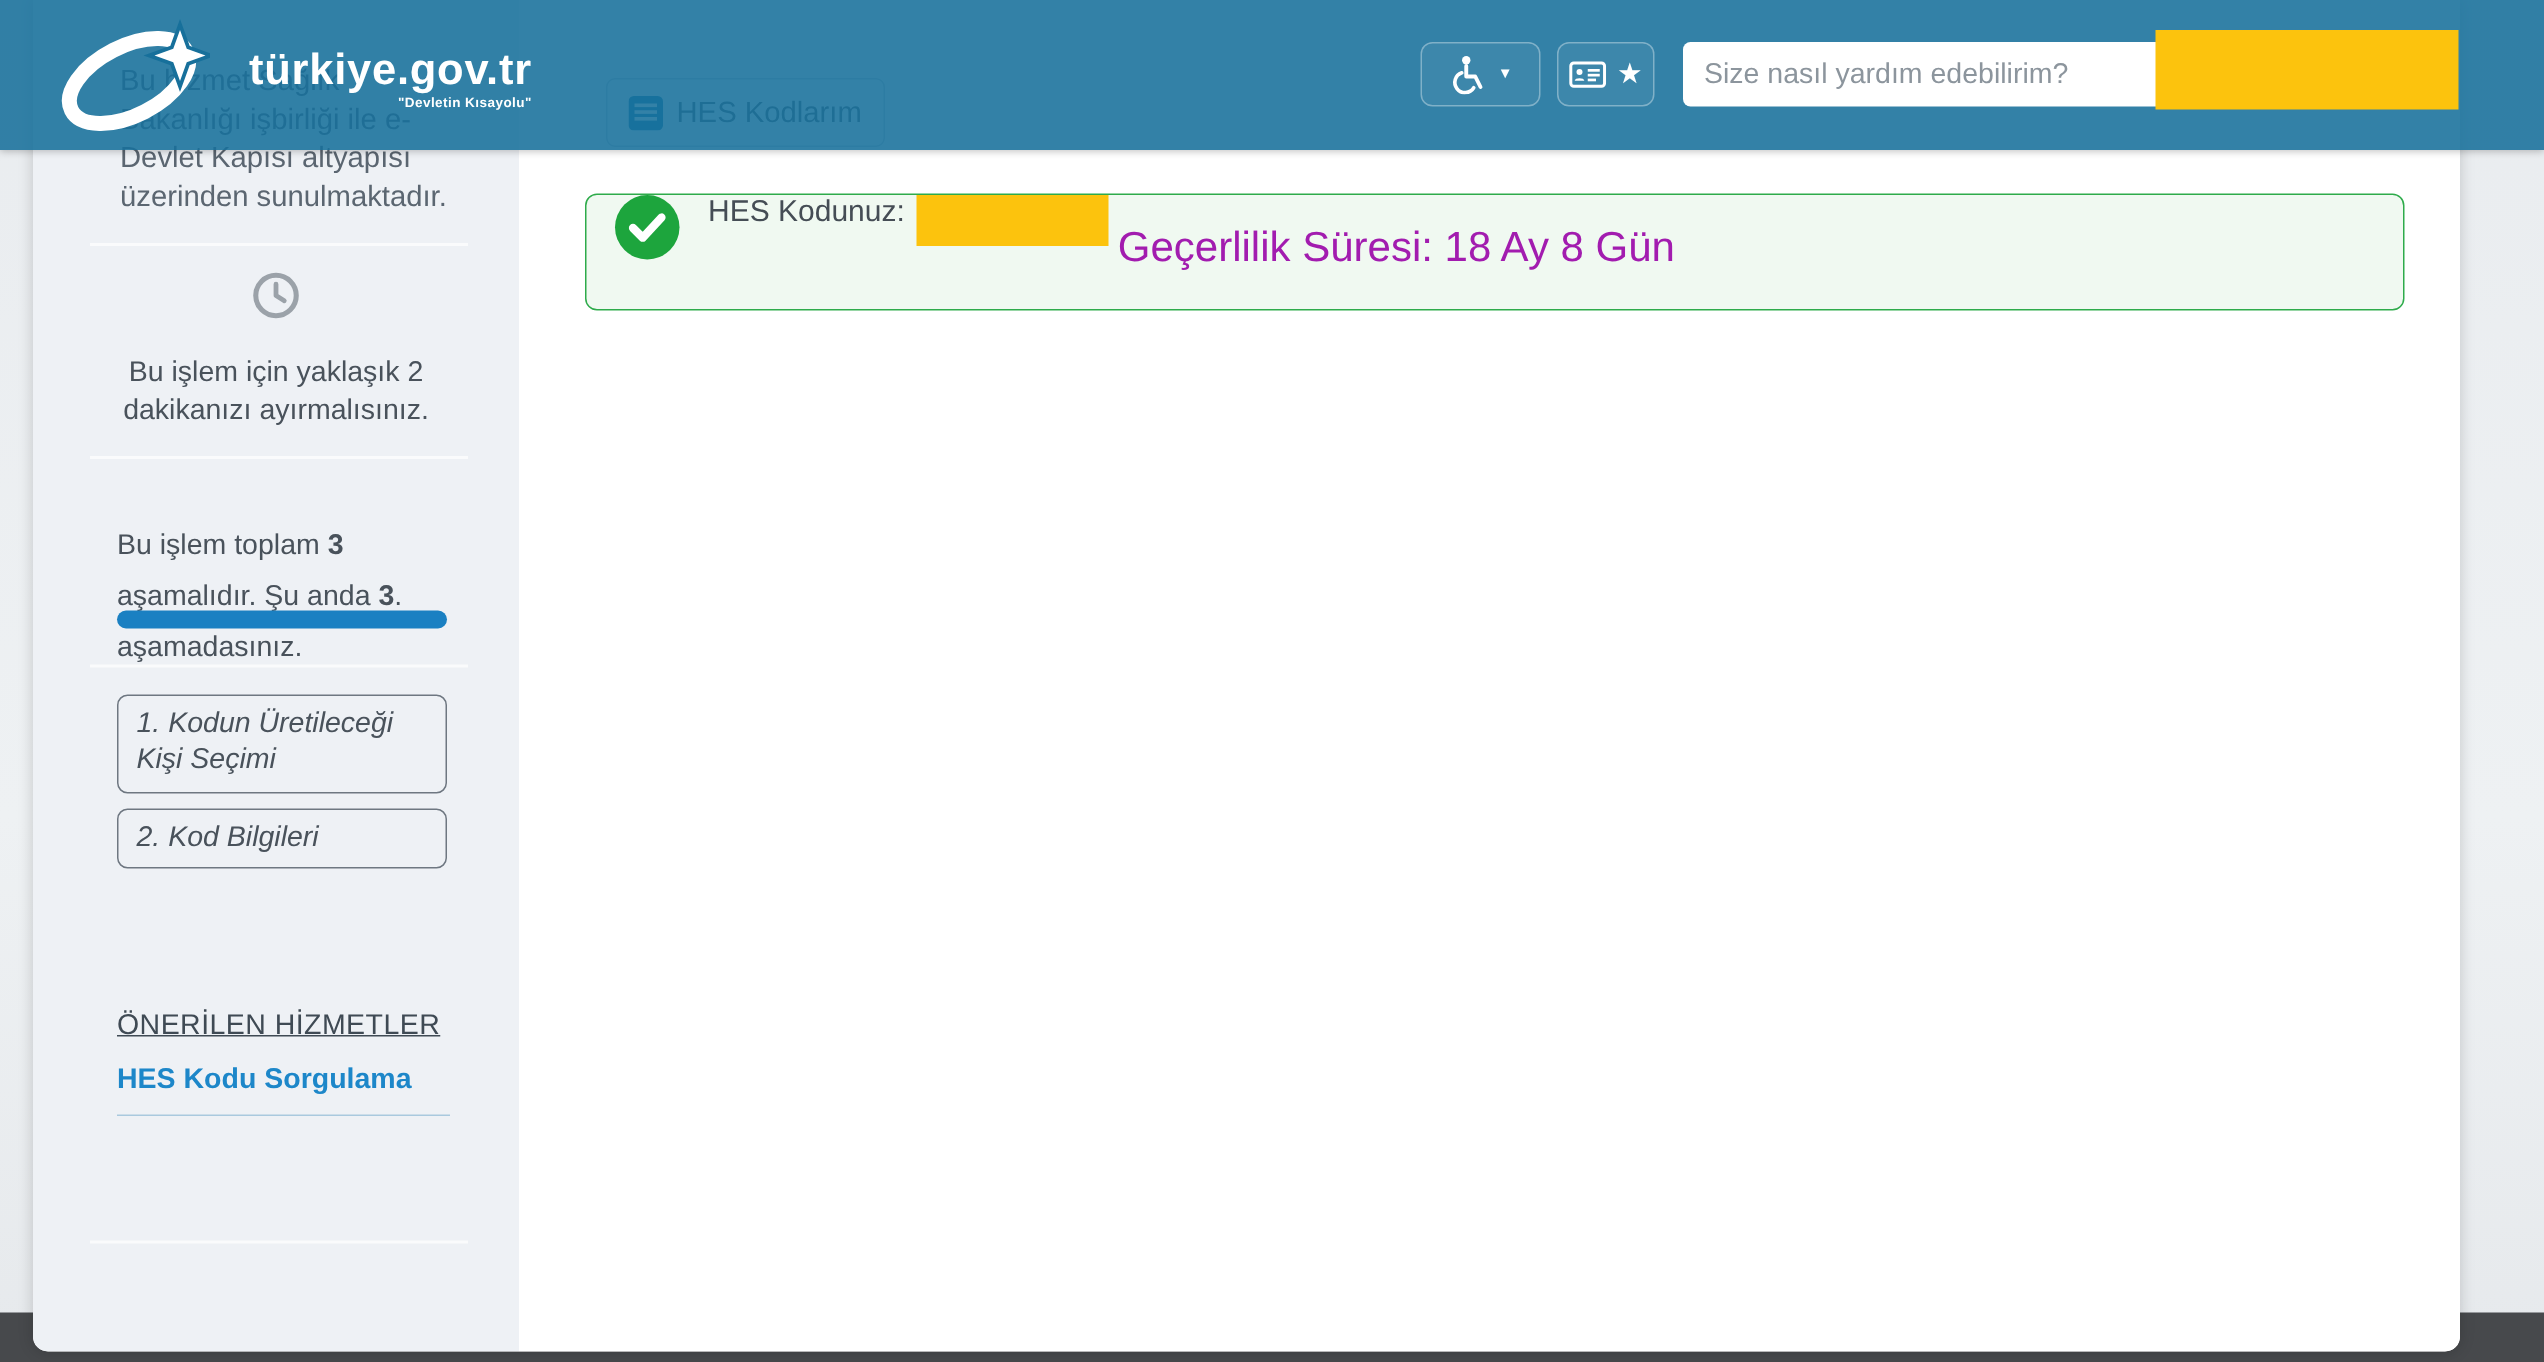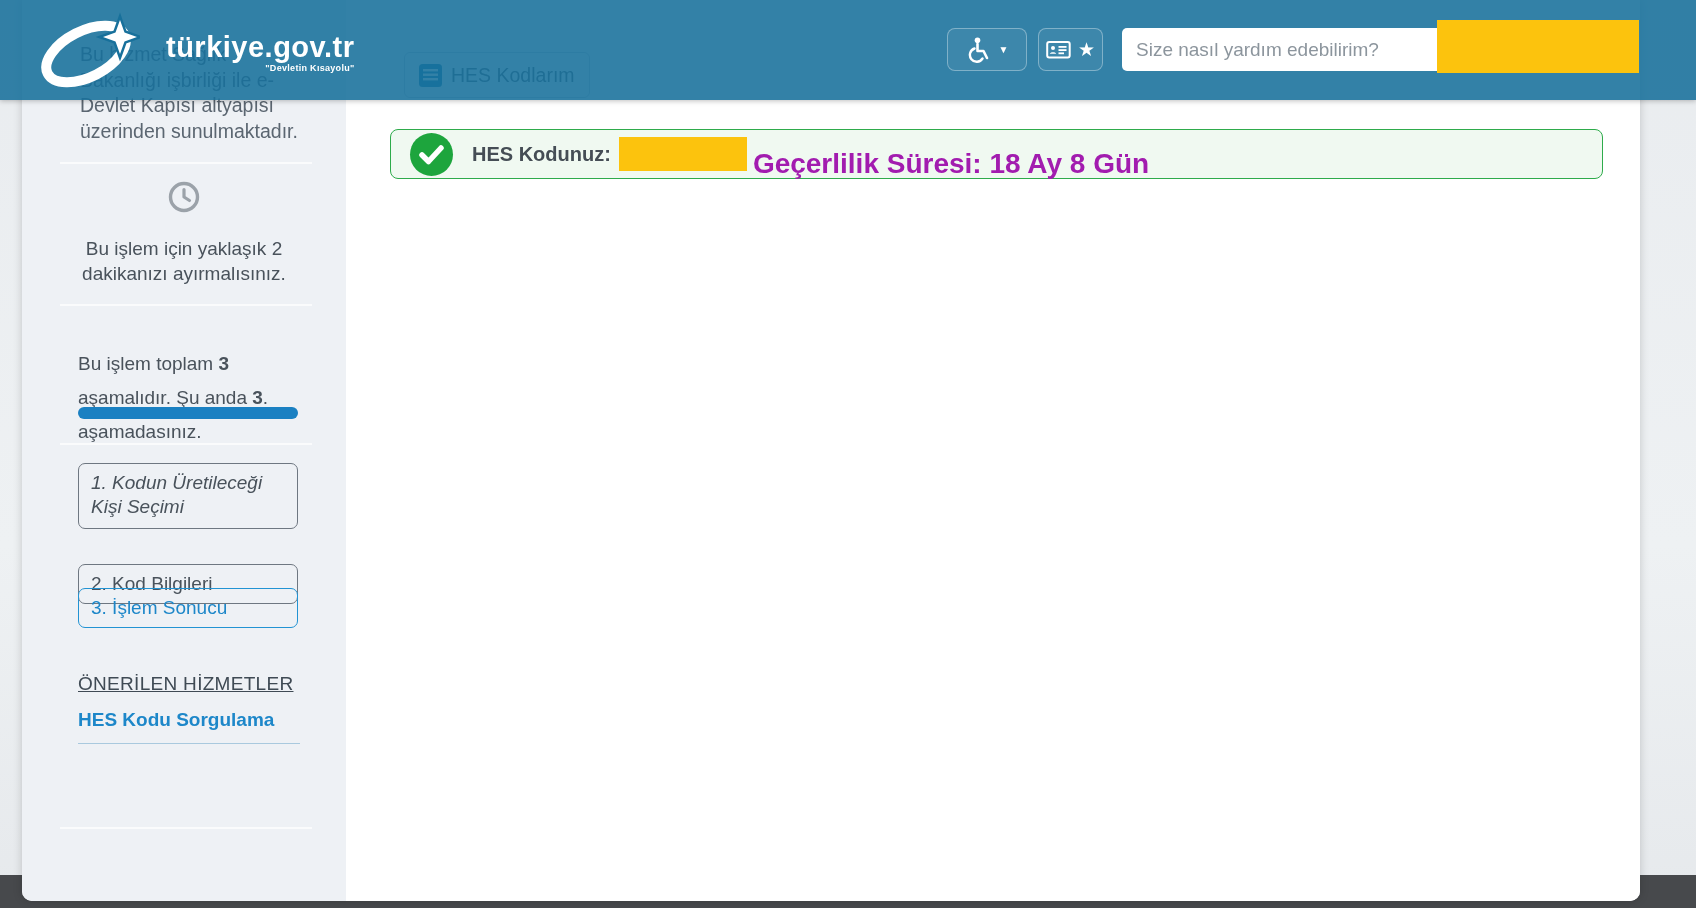--- a/index.html
+++ b/index.html
@@ -32,38 +32,38 @@
     text-align:center; font-size:19px; line-height:24.5px; color:#49525b; }
   .progress-note { position:absolute; left:56px; top:326px; width:224px;
     font-size:19px; line-height:34px; color:#49525b;margin-top:21px; }
   .progress-note b { font-weight:bold; }
   .progress-bar { position:absolute; left:56px; top:407px; width:220px; height:12px;
     border-radius:7px; background:#1a80c2; }
   .step-box { position:absolute; left:56px; width:220px; background:transparent;
     border:1.5px solid #6e7781; border-radius:7px; padding:7px 12px;
     font-size:19px; line-height:24px; color:#49525b; }
   .step-1 { top:463px; min-height:66px;font-style:italic; }
-  .step-2 { top:564px; }
+  .step-2 { top:539px;font-style:italic; }
   .step-3 { top:588px; border-color:#2293d3; color:#1d87c9; }
   .suggested-title { position:absolute; left:56px; top:673px; font-size:19px;
     letter-spacing:.3px; color:#3f4a54;text-decoration:underline; }
   .suggested-link { position:absolute; left:56px; width:222px; font-size:19px; line-height:25px;
     font-weight:bold; color:#1d87c9; text-decoration:none; display:block;
     padding-bottom:11px; border-bottom:1px solid #a9c9de; cursor:pointer; }
   .link-1 { top:707px; }
   .link-2 { top:748px; }
 
   
   .hes-btn { position:absolute; left:58px; top:52px; height:46px;
     display:inline-flex; align-items:center; gap:9px; padding:0 14px;
     background:#fff; border:1px solid #ccd3d9; border-radius:6px; cursor:pointer;
     font-size:19.5px; color:#57606a; }
-  .alert-success { position:absolute; left:44px; top:129px; width:1213px; height:50px;
+  .alert-success { position:absolute; left:44px; top:129px; width:1213px; height:78px;
     background:#f0f9f1; border:1px solid #2eab4b; border-radius:8px;
-    display:flex; align-items:center; padding-left:19px;font-weight:bold; }
+    display:flex; align-items:flex-start; padding-left:19px; }
   .check-circle { width:43px; height:43px; border-radius:50%; background:#1da53d;
     display:flex; align-items:center; justify-content:center; flex:none; }
   .alert-label { margin-left:19px; font-size:20px; color:#454d55; white-space:nowrap; }
   .redact-code { width:128px; height:34px; background:#fcc30d; margin:0 6px 0 8px; flex:none; }
   .alert-validity { font-size:28px; color:#a21caf; white-space:nowrap;margin-top:19px; }
 
   
   .header { position:absolute; left:0; top:0; width:1696px; height:100px;
     background:rgba(23,112,155,0.88); z-index:5; box-shadow:0 1px 5px rgba(0,0,0,.25); }
   .logo { position:absolute; left:40px; top:10px; display:flex; align-items:flex-start; cursor:pointer;gap:20px; }
@@ -111,21 +111,20 @@
     <div class="side-divider d2"></div>
 
     <p class="progress-note"><span>Bu işlem toplam </span><b>3</b><span> aşamalıdır. Şu anda </span><b>3</b><span>. aşamadasınız.</span></p>
 
     <div class="progress-bar"></div>
 
     <div class="side-divider d3"></div>
 
     <div class="step-box step-1">1. Kodun Üretileceği Kişi Seçimi</div>
     <div class="step-box step-2">2. Kod Bilgileri</div>
-    <div class="step-box step-3">3. İşlem Sonucu</div>
 
     <div class="suggested-title">ÖNERİLEN HİZMETLER</div>
 
     <a class="suggested-link link-1">HES Kodu Sorgulama</a>
 
     <div class="side-divider d4"></div>
   </aside>
 
   <section class="main">
 

